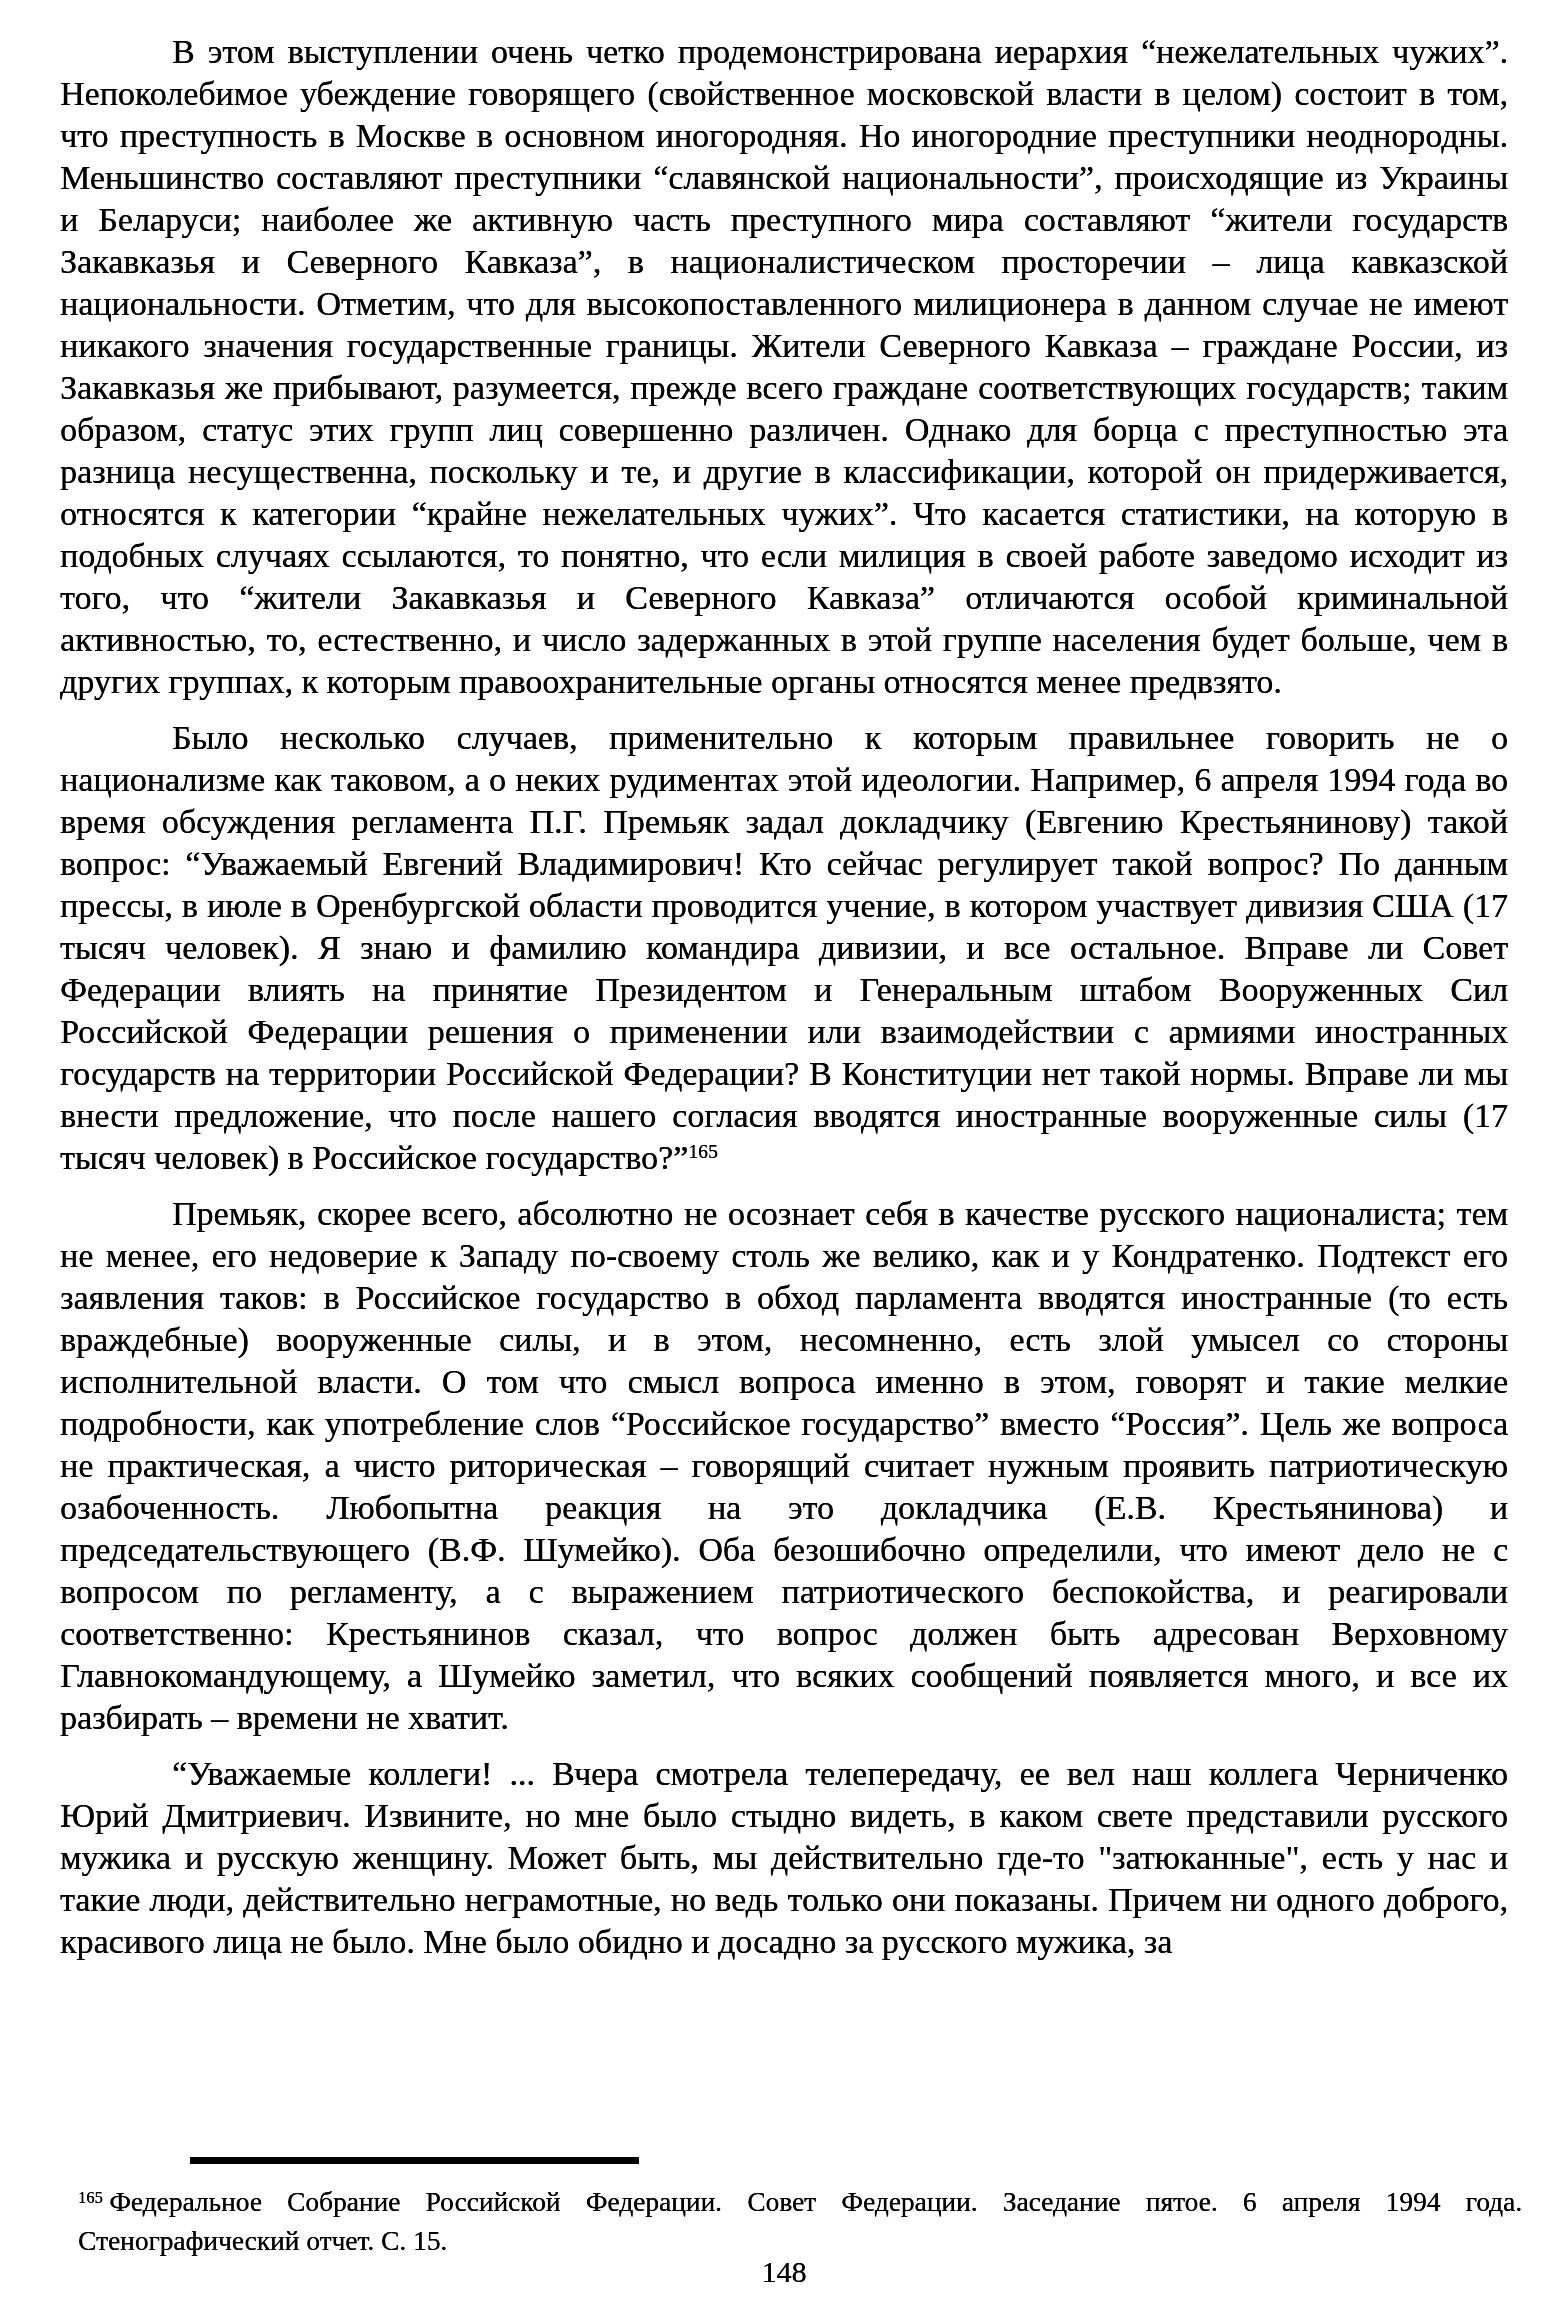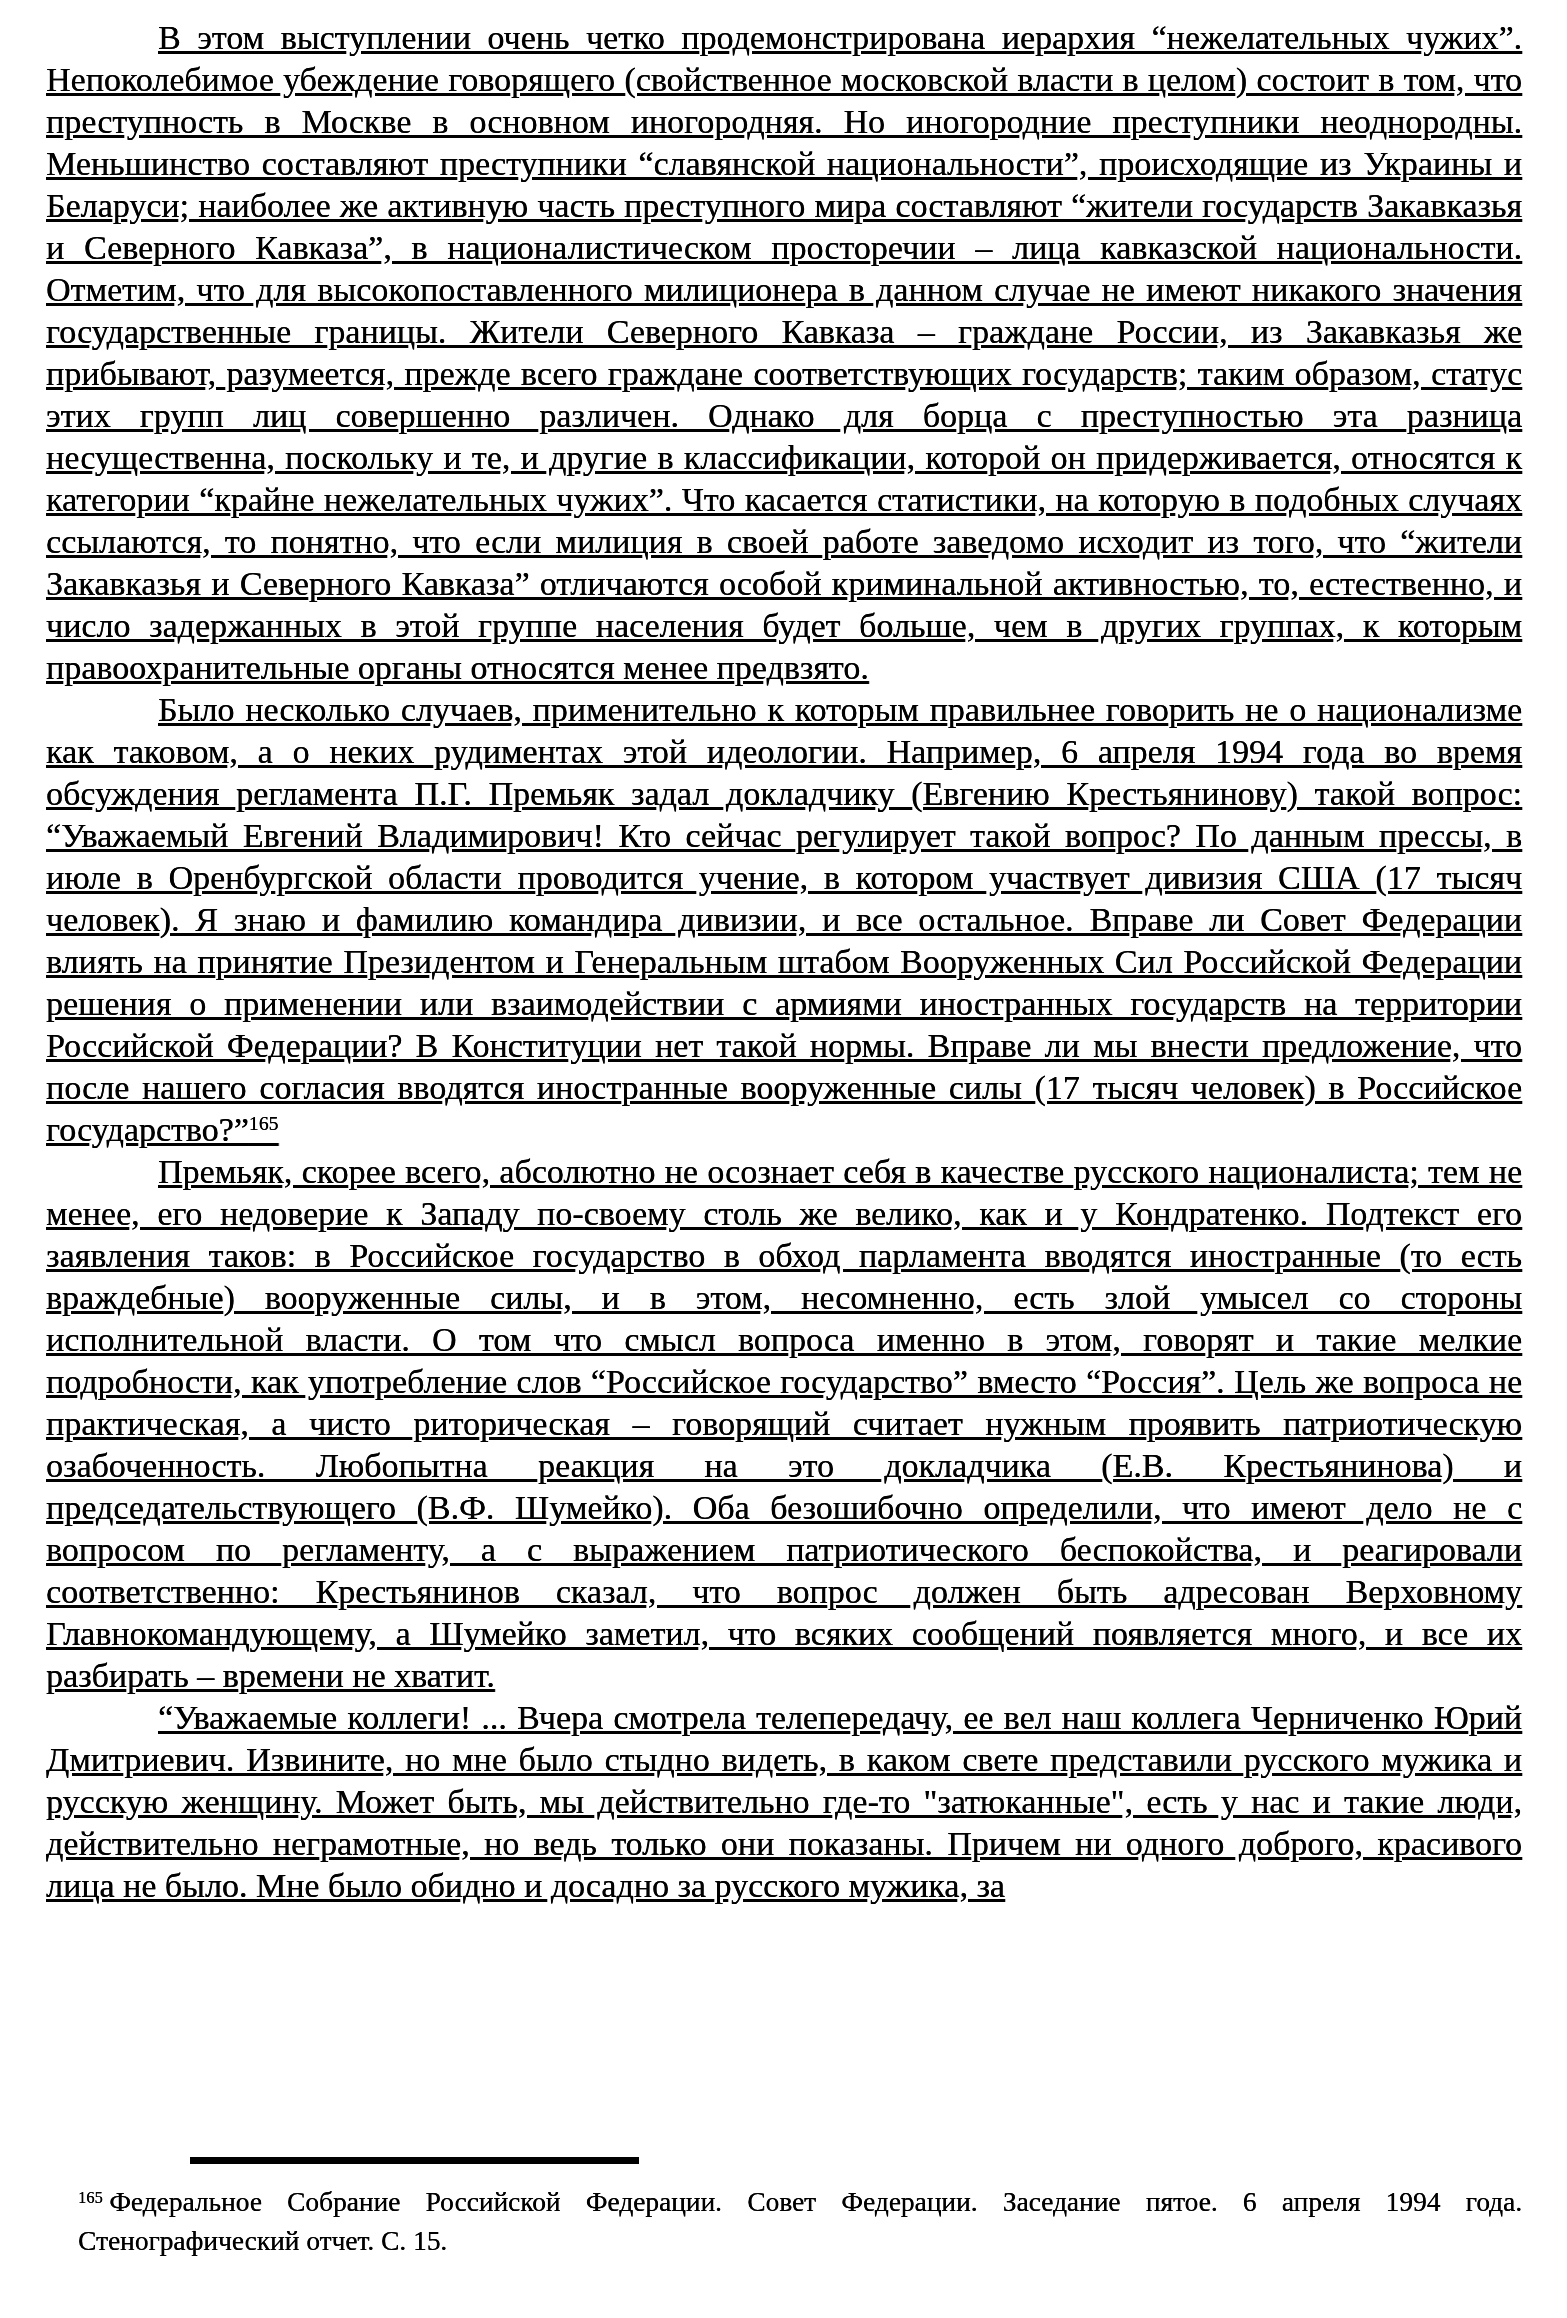--- a/index.html
+++ b/index.html
@@ -20,23 +20,22 @@
   .body-text {
     position: absolute;
     left: 46px;
     right: 46px;
     top: 17px;
     font-size: 34px;
     line-height: 42px;
     text-align: justify;
   }
   .para {
-    margin: 0;
+    margin: 14px;
     text-indent: 112px;
-    text-decoration: underline;
   }
   .fn-ref {
     font-size: 0.58em;
     line-height: 0;
     vertical-align: baseline;
     position: relative;
     top: -0.55em;
   }
   .footnote-block {
     position: absolute;
@@ -86,15 +85,16 @@
     <p class="para"><span>Было несколько случаев, применительно к которым правильнее говорить не о национализме как таковом, а о неких рудиментах этой идеологии. Например, 6 апреля 1994 года во время обсуждения регламента П.Г. Премьяк задал докладчику (Евгению Крестьянинову) такой вопрос: “Уважаемый Евгений Владимирович! Кто сейчас регулирует такой вопрос? По данным прессы, в июле в Оренбургской области проводится учение, в котором участвует дивизия США (17 тысяч человек). Я знаю и фамилию командира дивизии, и все остальное. Вправе ли Совет Федерации влиять на принятие Президентом и Генеральным штабом Вооруженных Сил Российской Федерации решения о применении или взаимодействии с армиями иностранных государств на территории Российской Федерации? В Конституции нет такой нормы. Вправе ли мы внести предложение, что после нашего согласия вводятся иностранные вооруженные силы (17 тысяч человек) в Российское государство?”</span><sup class="fn-ref">165</sup></p>
     <p class="para">Премьяк, скорее всего, абсолютно не осознает себя в качестве русского националиста; тем не менее, его недоверие к Западу по-своему столь же велико, как и у Кондратенко. Подтекст его заявления таков: в Российское государство в обход парламента вводятся иностранные (то есть враждебные) вооруженные силы, и в этом, несомненно, есть злой умысел со стороны исполнительной власти. О том что смысл вопроса именно в этом, говорят и такие мелкие подробности, как употребление слов “Российское государство” вместо “Россия”. Цель же вопроса не практическая, а чисто риторическая – говорящий считает нужным проявить патриотическую озабоченность. Любопытна реакция на это докладчика (Е.В. Крестьянинова) и председательствующего (В.Ф. Шумейко). Оба безошибочно определили, что имеют дело не с вопросом по регламенту, а с выражением патриотического беспокойства, и реагировали соответственно: Крестьянинов сказал, что вопрос должен быть адресован Верховному Главнокомандующему, а Шумейко заметил, что всяких сообщений появляется много, и все их разбирать – времени не хватит.</p>
     <p class="para">“Уважаемые коллеги! ... Вчера смотрела телепередачу, ее вел наш коллега Черниченко Юрий Дмитриевич. Извините, но мне было стыдно видеть, в каком свете представили русского мужика и русскую женщину. Может быть, мы действительно где-то "затюканные", есть у нас и такие люди, действительно неграмотные, но ведь только они показаны. Причем ни одного доброго, красивого лица не было. Мне было обидно и досадно за русского мужика, за</p>
   </main>
 
   <div class="footnote-block">
     <div class="footnote-rule"></div>
     <p class="footnote"><sup class="fn-num">165</sup><span>Федеральное Собрание Российской Федерации. Совет Федерации. Заседание пятое. 6 апреля 1994 года. Стенографический отчет. С. 15.</span></p>
   </div>
 
+  <div class="page-number">148</div>
 
 </div>
 
 
 </body></html>

